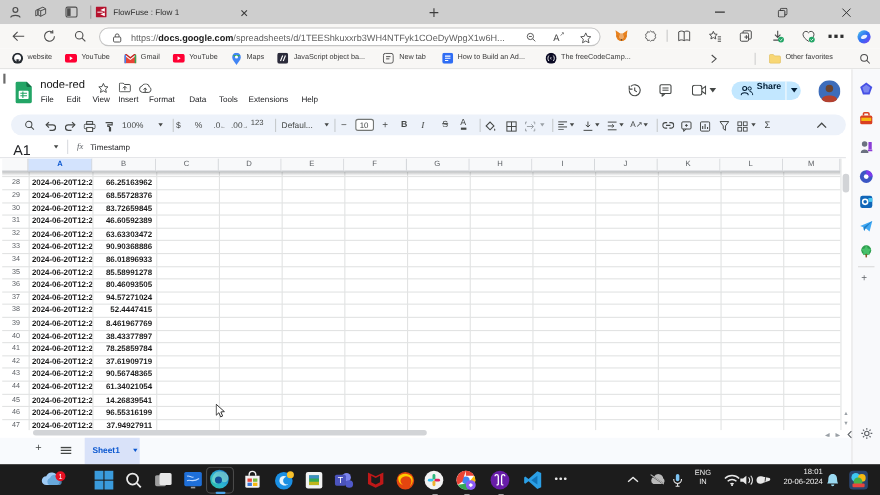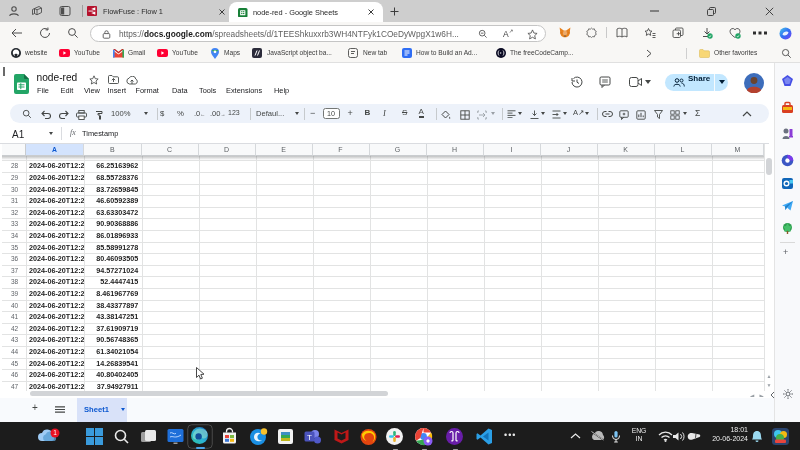--- a/index.html
+++ b/index.html
@@ -62,34 +62,20 @@
   <svg class="abs" style="left:87px;top:6px" width="10" height="10" viewBox="0 0 10 10">
       <rect width="10" height="10" rx="1" fill="#b5122d"></rect>
       <path d="M8.3 1.2 L4.2 3 L8.3 4.6 Z" fill="#fff"></path>
       <path d="M8.3 5.4 L4.2 7 L8.3 8.8 Z" fill="#fff"></path>
       <rect x="1.5" y="4.6" width="5" height="0.9" fill="#fff"></rect>
     </svg>
   <div class="abs tabtxt" style="left:103px;top:7px;">FlowFuse : Flow 1</div>
   <svg class="abs" style="left:218px;top:7.5px" width="8" height="8" viewBox="0 0 8 8">
       <path d="M1.5 1.5 L6.5 6.5 M6.5 1.5 L1.5 6.5" stroke="#3c3c3c" stroke-width="1"></path>
     </svg>
-  <div id="activetab">
-    <svg class="abs" style="left:9px;top:5.5px" width="9.5" height="9.5" viewBox="0 0 12 12">
-        <rect width="12" height="12" rx="2" fill="#188038"></rect>
-        <rect x="2.7" y="2.7" width="6.6" height="6.6" rx="0.6" fill="#fff"></rect>
-        <rect x="4" y="4" width="1.6" height="1.4" fill="#188038"></rect>
-        <rect x="6.4" y="4" width="1.6" height="1.4" fill="#188038"></rect>
-        <rect x="4" y="6.3" width="1.6" height="1.4" fill="#188038"></rect>
-        <rect x="6.4" y="6.3" width="1.6" height="1.4" fill="#188038"></rect>
-      </svg>
-    <div class="abs tabtxt" style="left:24px;top:5.5px;color:#1f1f1f">node-red - Google Sheets</div>
-    <svg class="abs" style="left:138px;top:6px" width="8" height="8" viewBox="0 0 8 8">
-        <path d="M1.5 1.5 L6.5 6.5 M6.5 1.5 L1.5 6.5" stroke="#3c3c3c" stroke-width="1"></path>
-      </svg>
-  </div>
   <svg class="abs" style="left:390px;top:6.5px" width="9" height="9" viewBox="0 0 9 9">
       <path d="M4.5 0.5 V8.5 M0.5 4.5 H8.5" stroke="#3c3c3c" stroke-width="1"></path>
     </svg>
   <svg class="abs" style="left:650px;top:10px" width="9" height="2" viewBox="0 0 9 2">
       <path d="M0 1 H9" stroke="#333" stroke-width="1"></path>
     </svg>
   <svg class="abs" style="left:707px;top:7px" width="9" height="9" viewBox="0 0 9 9">
       <rect x="0.5" y="2.5" width="6" height="6" rx="1" fill="none" stroke="#333" stroke-width="0.9"></rect>
       <path d="M2.5 2.5 V1.5 A1 1 0 0 1 3.5 0.5 H7.5 A1 1 0 0 1 8.5 1.5 V5.5 A1 1 0 0 1 7.5 6.5 H6.5" fill="none" stroke="#333" stroke-width="0.9"></path>
     </svg>
@@ -390,21 +376,21 @@
       <rect x="0.8" y="5.8" width="3.4" height="3.4" fill="none" stroke="#444746" stroke-width="0.8"></rect>
       <rect x="5.8" y="5.8" width="3.4" height="3.4" fill="none" stroke="#444746" stroke-width="0.8"></rect>
     </svg>
   <div class="abs" style="left:683px;top:49px;border-left:2.8px solid transparent;border-right:2.8px solid transparent;border-top:3.6px solid #444746"></div>
   <div class="abs" style="left:695px;top:44.5px;font-size:8.5px;color:#444746">Σ</div>
   <svg class="abs" style="left:742px;top:48px" width="10" height="6" viewBox="0 0 10 6">
       <path d="M1 5 L5 1 L9 5" fill="none" stroke="#444746" stroke-width="1.2"></path>
     </svg>
 
   <div id="fbar">
-    <div class="abs" style="left:12px;top:5px;font-size:10px;color:#202124">A1</div>
+    <div class="abs" style="left:12px;top:5px;font-size:13px;color:#202124">A1</div>
     <div class="abs" style="left:49px;top:8px;border-left:2.8px solid transparent;border-right:2.8px solid transparent;border-top:3.6px solid #444746"></div>
     <div class="abs" style="left:61px;top:3px;width:1px;height:13px;background:#dadce0"></div>
     <div class="abs" style="left:70px;top:4px;font-size:7.8px;font-style:italic;color:#5f6368;font-family:Liberation Serif, serif">fx</div>
     <div class="abs" style="left:82px;top:5px;font-size:7.4px;color:#202124">Timestamp</div>
   </div>
 
   <div id="grid">
     <div class="abs" style="left:2px;top:0;width:24px;height:12.7px;background:#f8f9fa;border-right:1px solid #c9cccf;border-bottom:1px solid #c9cccf"></div>
     <div class="chsel" style="left:26px;width:58px">A</div>
 <div class="ch" style="left:84px;width:57.5px">B</div>
@@ -486,36 +472,36 @@
 <div class="ca" style="top:132.90px">2024-06-20T12:25:0</div>
 <div class="cb" style="top:132.90px">52.4447415</div>
 <div class="rn" style="top:144.50px">39</div>
 <div class="ca" style="top:144.50px">2024-06-20T12:25:0</div>
 <div class="cb" style="top:144.50px">8.461967769</div>
 <div class="rn" style="top:156.10px">40</div>
 <div class="ca" style="top:156.10px">2024-06-20T12:25:0</div>
 <div class="cb" style="top:156.10px">38.43377897</div>
 <div class="rn" style="top:167.70px">41</div>
 <div class="ca" style="top:167.70px">2024-06-20T12:25:0</div>
-<div class="cb" style="top:167.70px">43.38147251</div>
+<div class="cb" style="top:167.70px">78.25859784</div>
 <div class="rn" style="top:179.30px">42</div>
 <div class="ca" style="top:179.30px">2024-06-20T12:25:0</div>
 <div class="cb" style="top:179.30px">37.61909719</div>
 <div class="rn" style="top:190.90px">43</div>
 <div class="ca" style="top:190.90px">2024-06-20T12:25:0</div>
 <div class="cb" style="top:190.90px">90.56748365</div>
 <div class="rn" style="top:202.50px">44</div>
 <div class="ca" style="top:202.50px">2024-06-20T12:25:0</div>
 <div class="cb" style="top:202.50px">61.34021054</div>
 <div class="rn" style="top:214.10px">45</div>
 <div class="ca" style="top:214.10px">2024-06-20T12:25:0</div>
 <div class="cb" style="top:214.10px">14.26839541</div>
 <div class="rn" style="top:225.70px">46</div>
 <div class="ca" style="top:225.70px">2024-06-20T12:25:0</div>
-<div class="cb" style="top:225.70px">40.80402405</div>
+<div class="cb" style="top:225.70px">96.55316199</div>
 <div class="rn" style="top:237.30px">47</div>
 <div class="ca" style="top:237.30px">2024-06-20T12:25:0</div>
 <div class="cb" style="top:237.30px">37.94927911</div>
 
     <div class="abs" style="left:2px;top:12.7px;width:762.4px;height:4px;background:linear-gradient(to bottom,rgba(60,64,67,0.32),rgba(60,64,67,0));"></div>
 
     <div class="abs" style="left:30px;top:247px;width:358px;height:5.5px;background:#d2d4d7;border-radius:3px"></div>
 
     <div class="abs" style="left:764.4px;top:0;width:1px;height:247px;background:#e2e3e3"></div>
     <div class="abs" style="left:766px;top:14px;width:5.5px;height:17px;background:#d2d4d7;border-radius:3px"></div>

